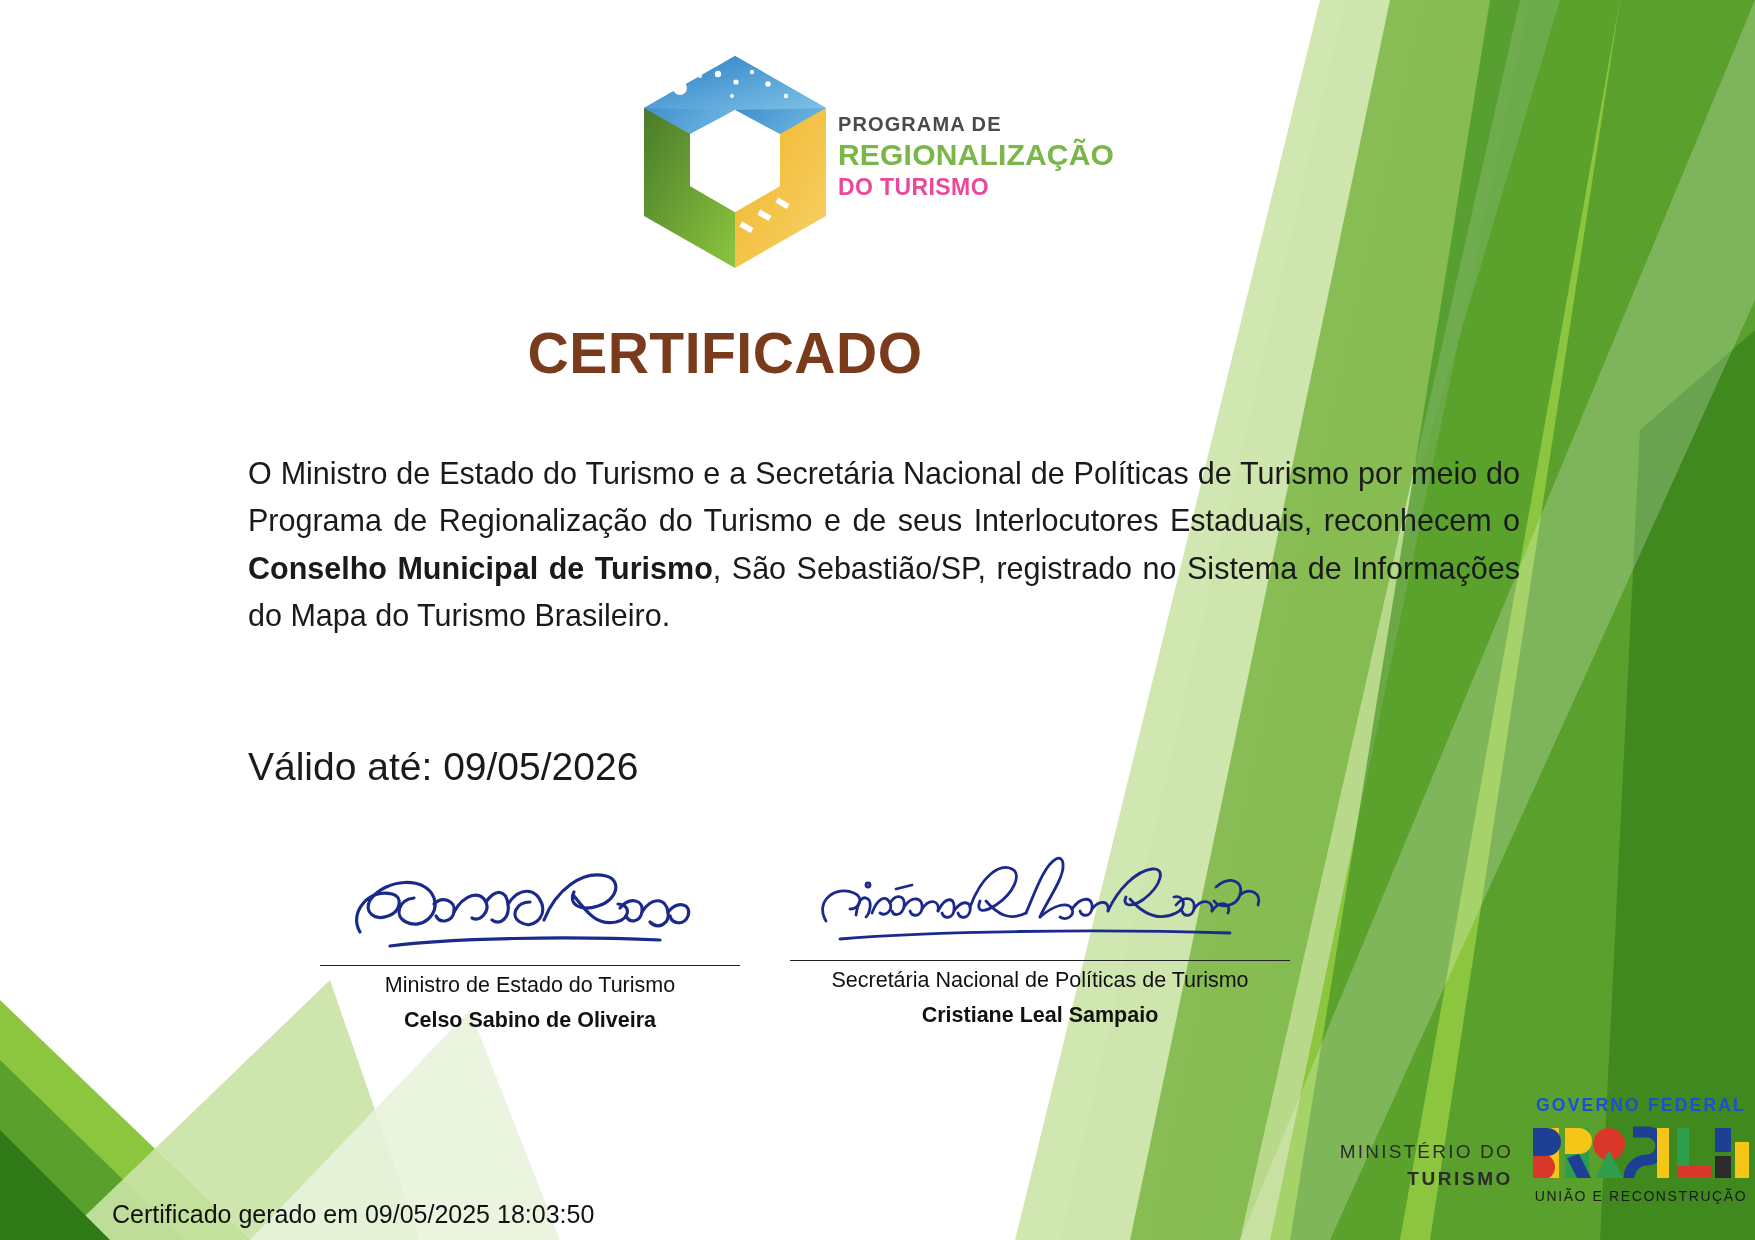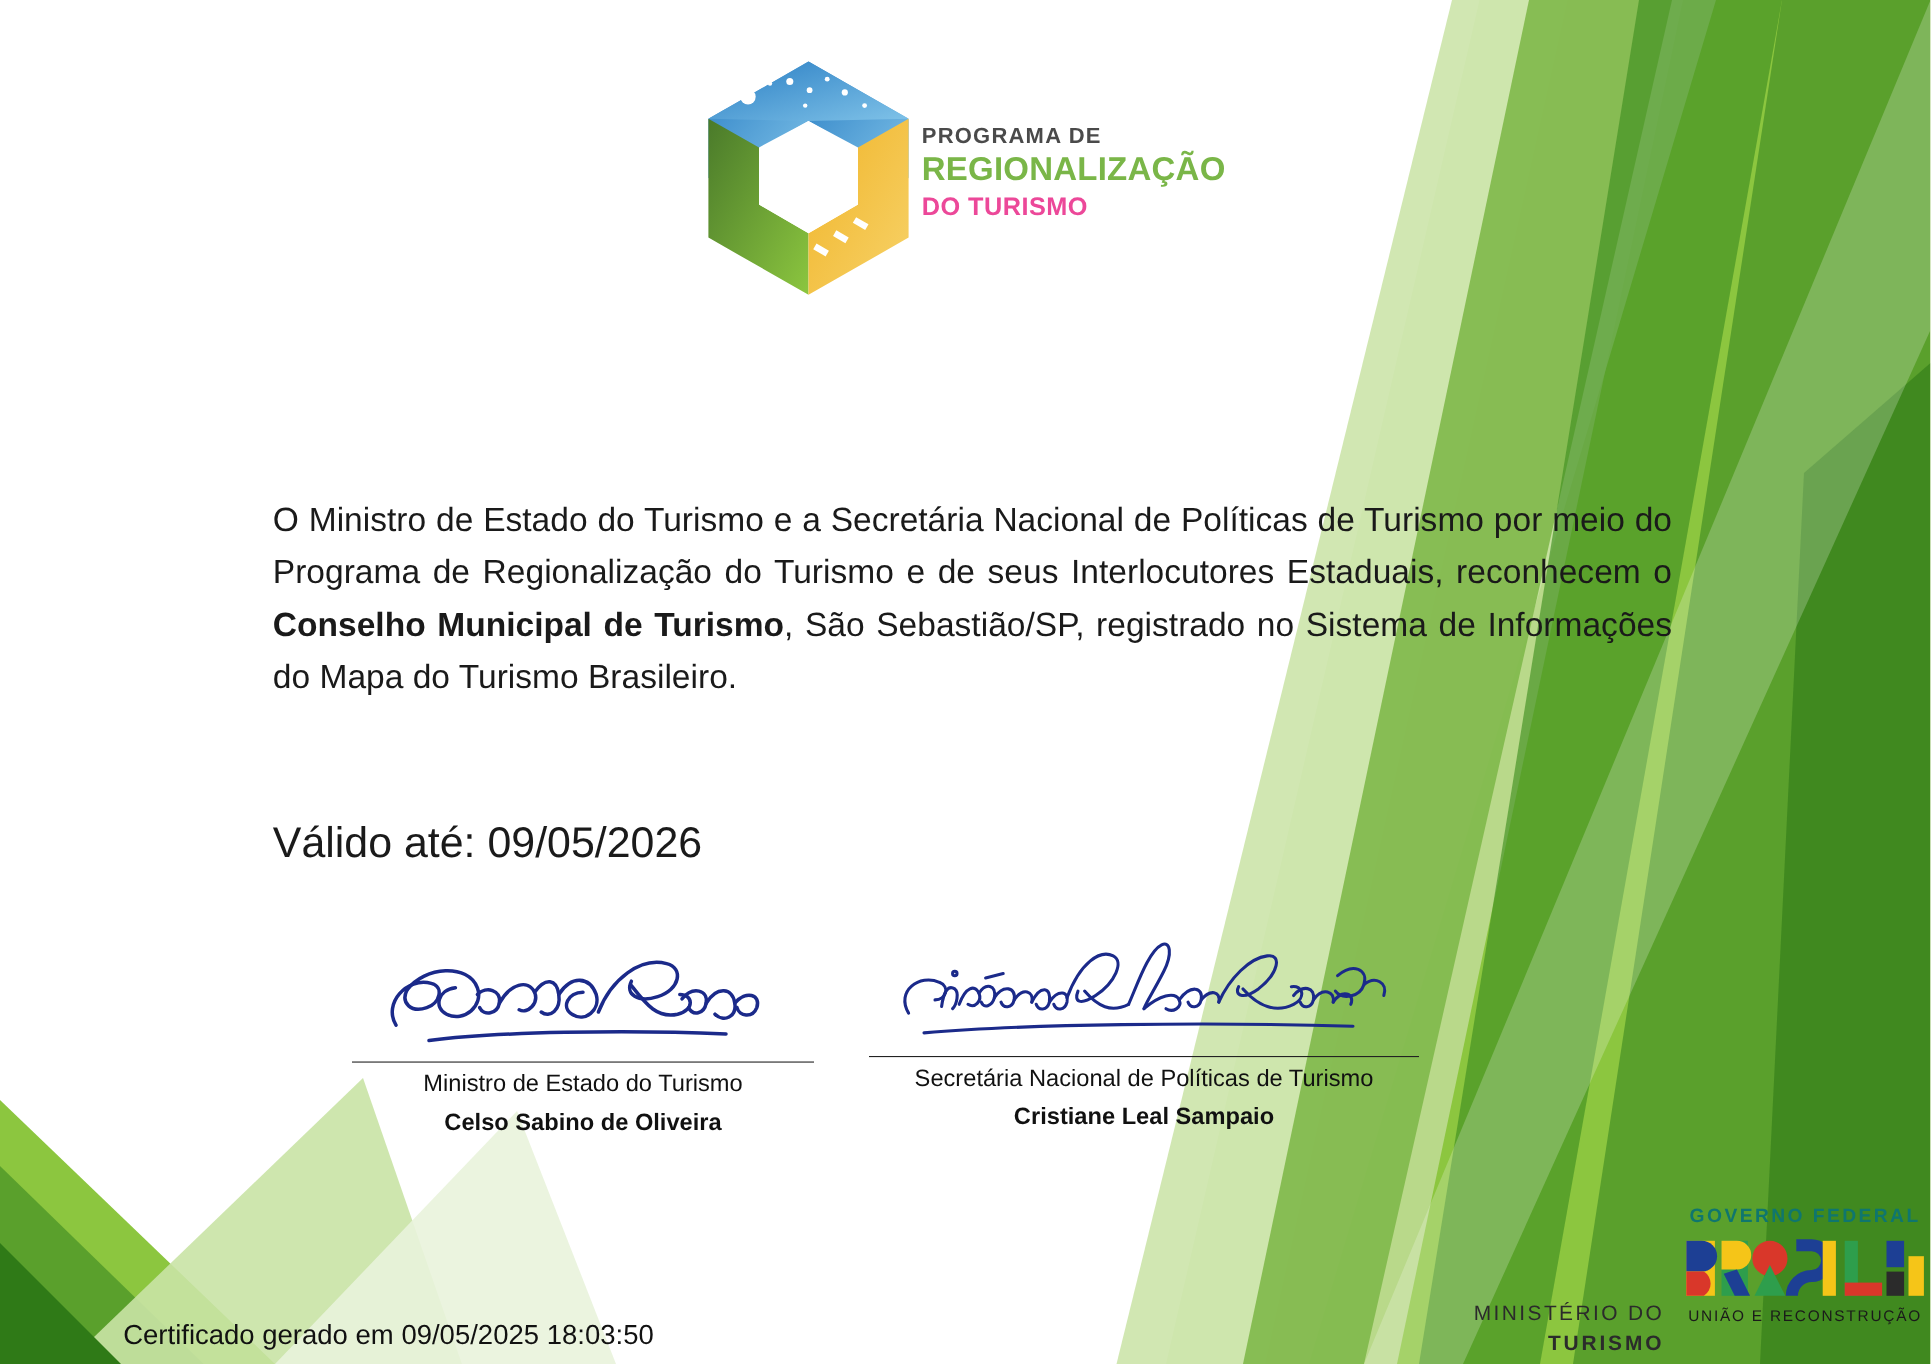--- a/index.html
+++ b/index.html
@@ -157,40 +157,39 @@
     position: absolute;
     right: 245px;
     top: 46px;
     text-align: right;
     color: #2b2b2b;
   }
   #min-turismo .l1 {
     font-size: 19px;
     letter-spacing: 2.2px;
     font-weight: normal;
-    margin-top: 43px;
   }
   #min-turismo .l2 {
     font-size: 19px;
     letter-spacing: 2.6px;
     font-weight: bold;
     margin-top: 5px;
   }
   #gov-federal {
     position: absolute;
     right: 2px;
     top: 0px;
     width: 230px;
     text-align: center;
   }
   #gov-federal .gf-top {
     font-size: 17.5px;
     font-weight: bold;
     letter-spacing: 2.2px;
-    color: #0f766e;
+    color: #1d4ed8;
   }
   #gov-federal .gf-bottom {
     font-size: 14px;
     letter-spacing: 1.6px;
     color: #1a1a1a;
     margin-top: 4px;
   }
   #brasil-mark {
     width: 220px;
     height: 62px;
@@ -270,20 +269,21 @@
         </g>
       </svg>
     </div>
     <div id="logo-text">
       <div class="logo-line1">PROGRAMA DE</div>
       <div class="logo-line2">REGIONALIZAÇÃO</div>
       <div class="logo-line3">DO TURISMO</div>
     </div>
   </div>
 
+  <div id="cert-title">CERTIFICADO</div>
 
   <div id="cert-body">
     <span>O Ministro de Estado do Turismo e a Secretária Nacional de Políticas de Turismo por meio do Programa de Regionalização do Turismo e de seus Interlocutores Estaduais, reconhecem o </span><b>Conselho Municipal de Turismo</b><span>, São Sebastião/SP, registrado no Sistema de Informações do Mapa do Turismo Brasileiro.</span>
   </div>
 
   <div id="cert-valid">Válido até: 09/05/2026</div>
 
   <div class="sig-block" id="sig-left">
     <div class="sig-img">
       <svg width="400" height="105" viewBox="0 0 400 105" xmlns="http://www.w3.org/2000/svg">

